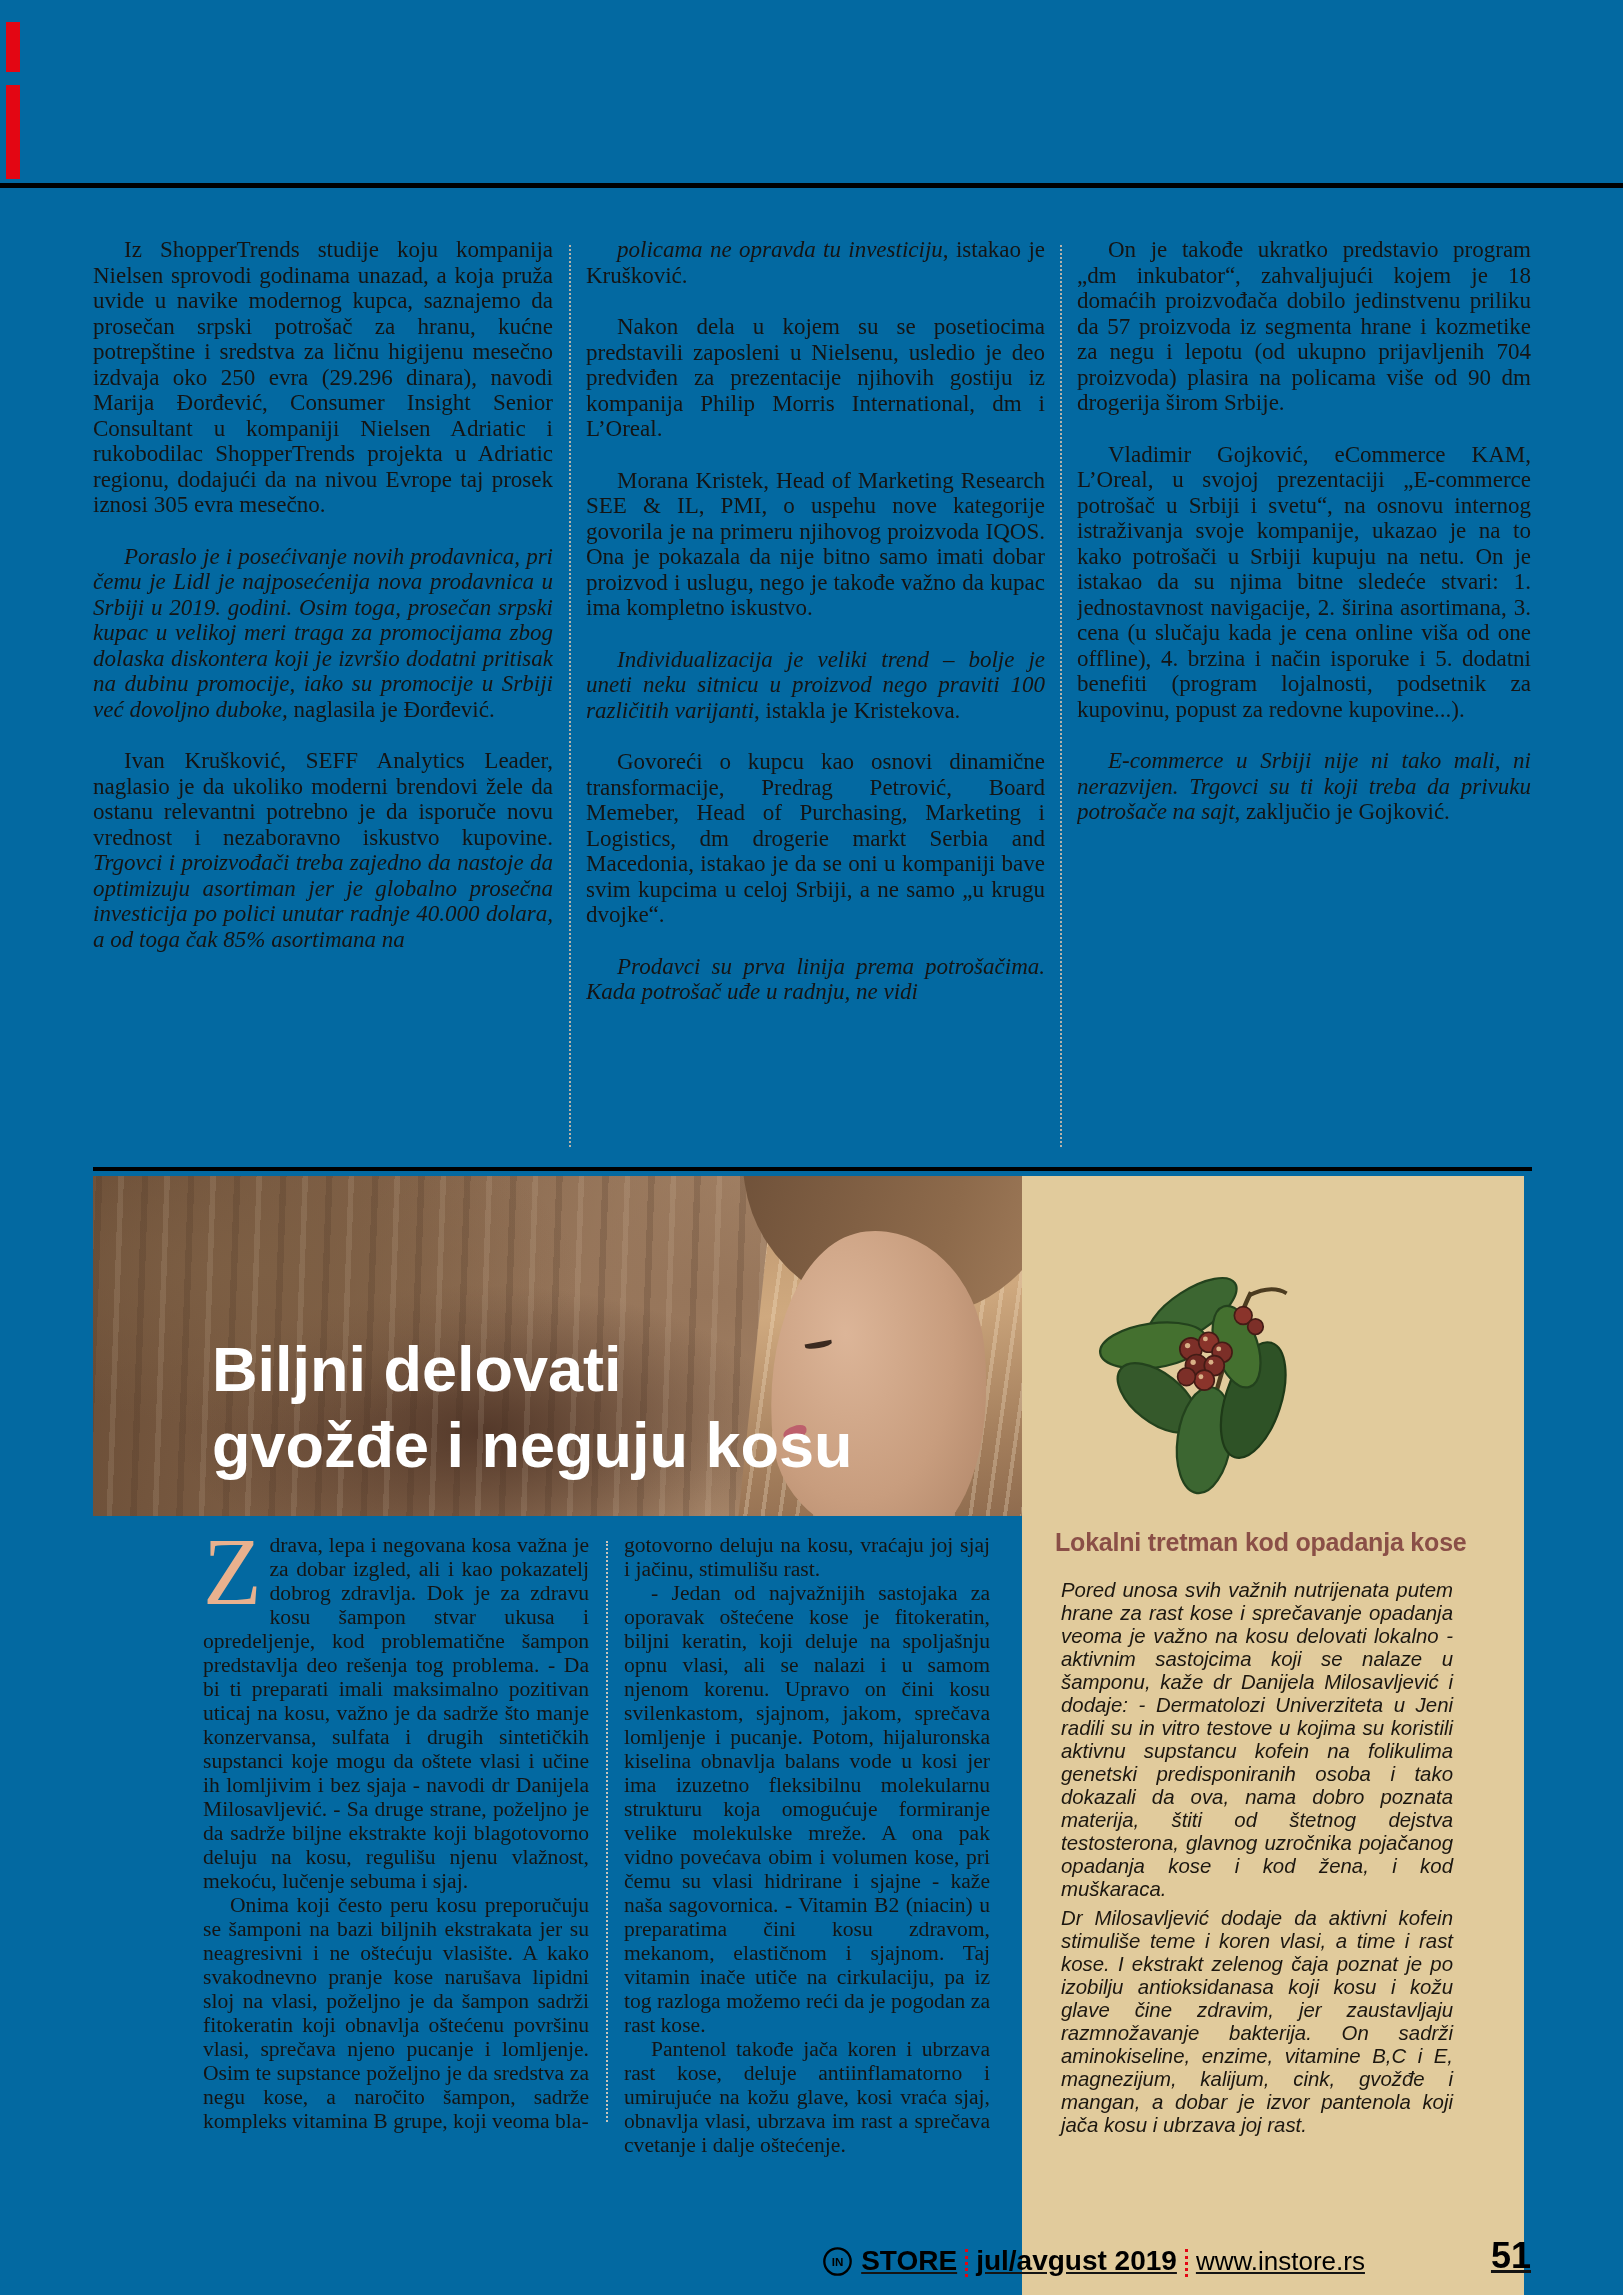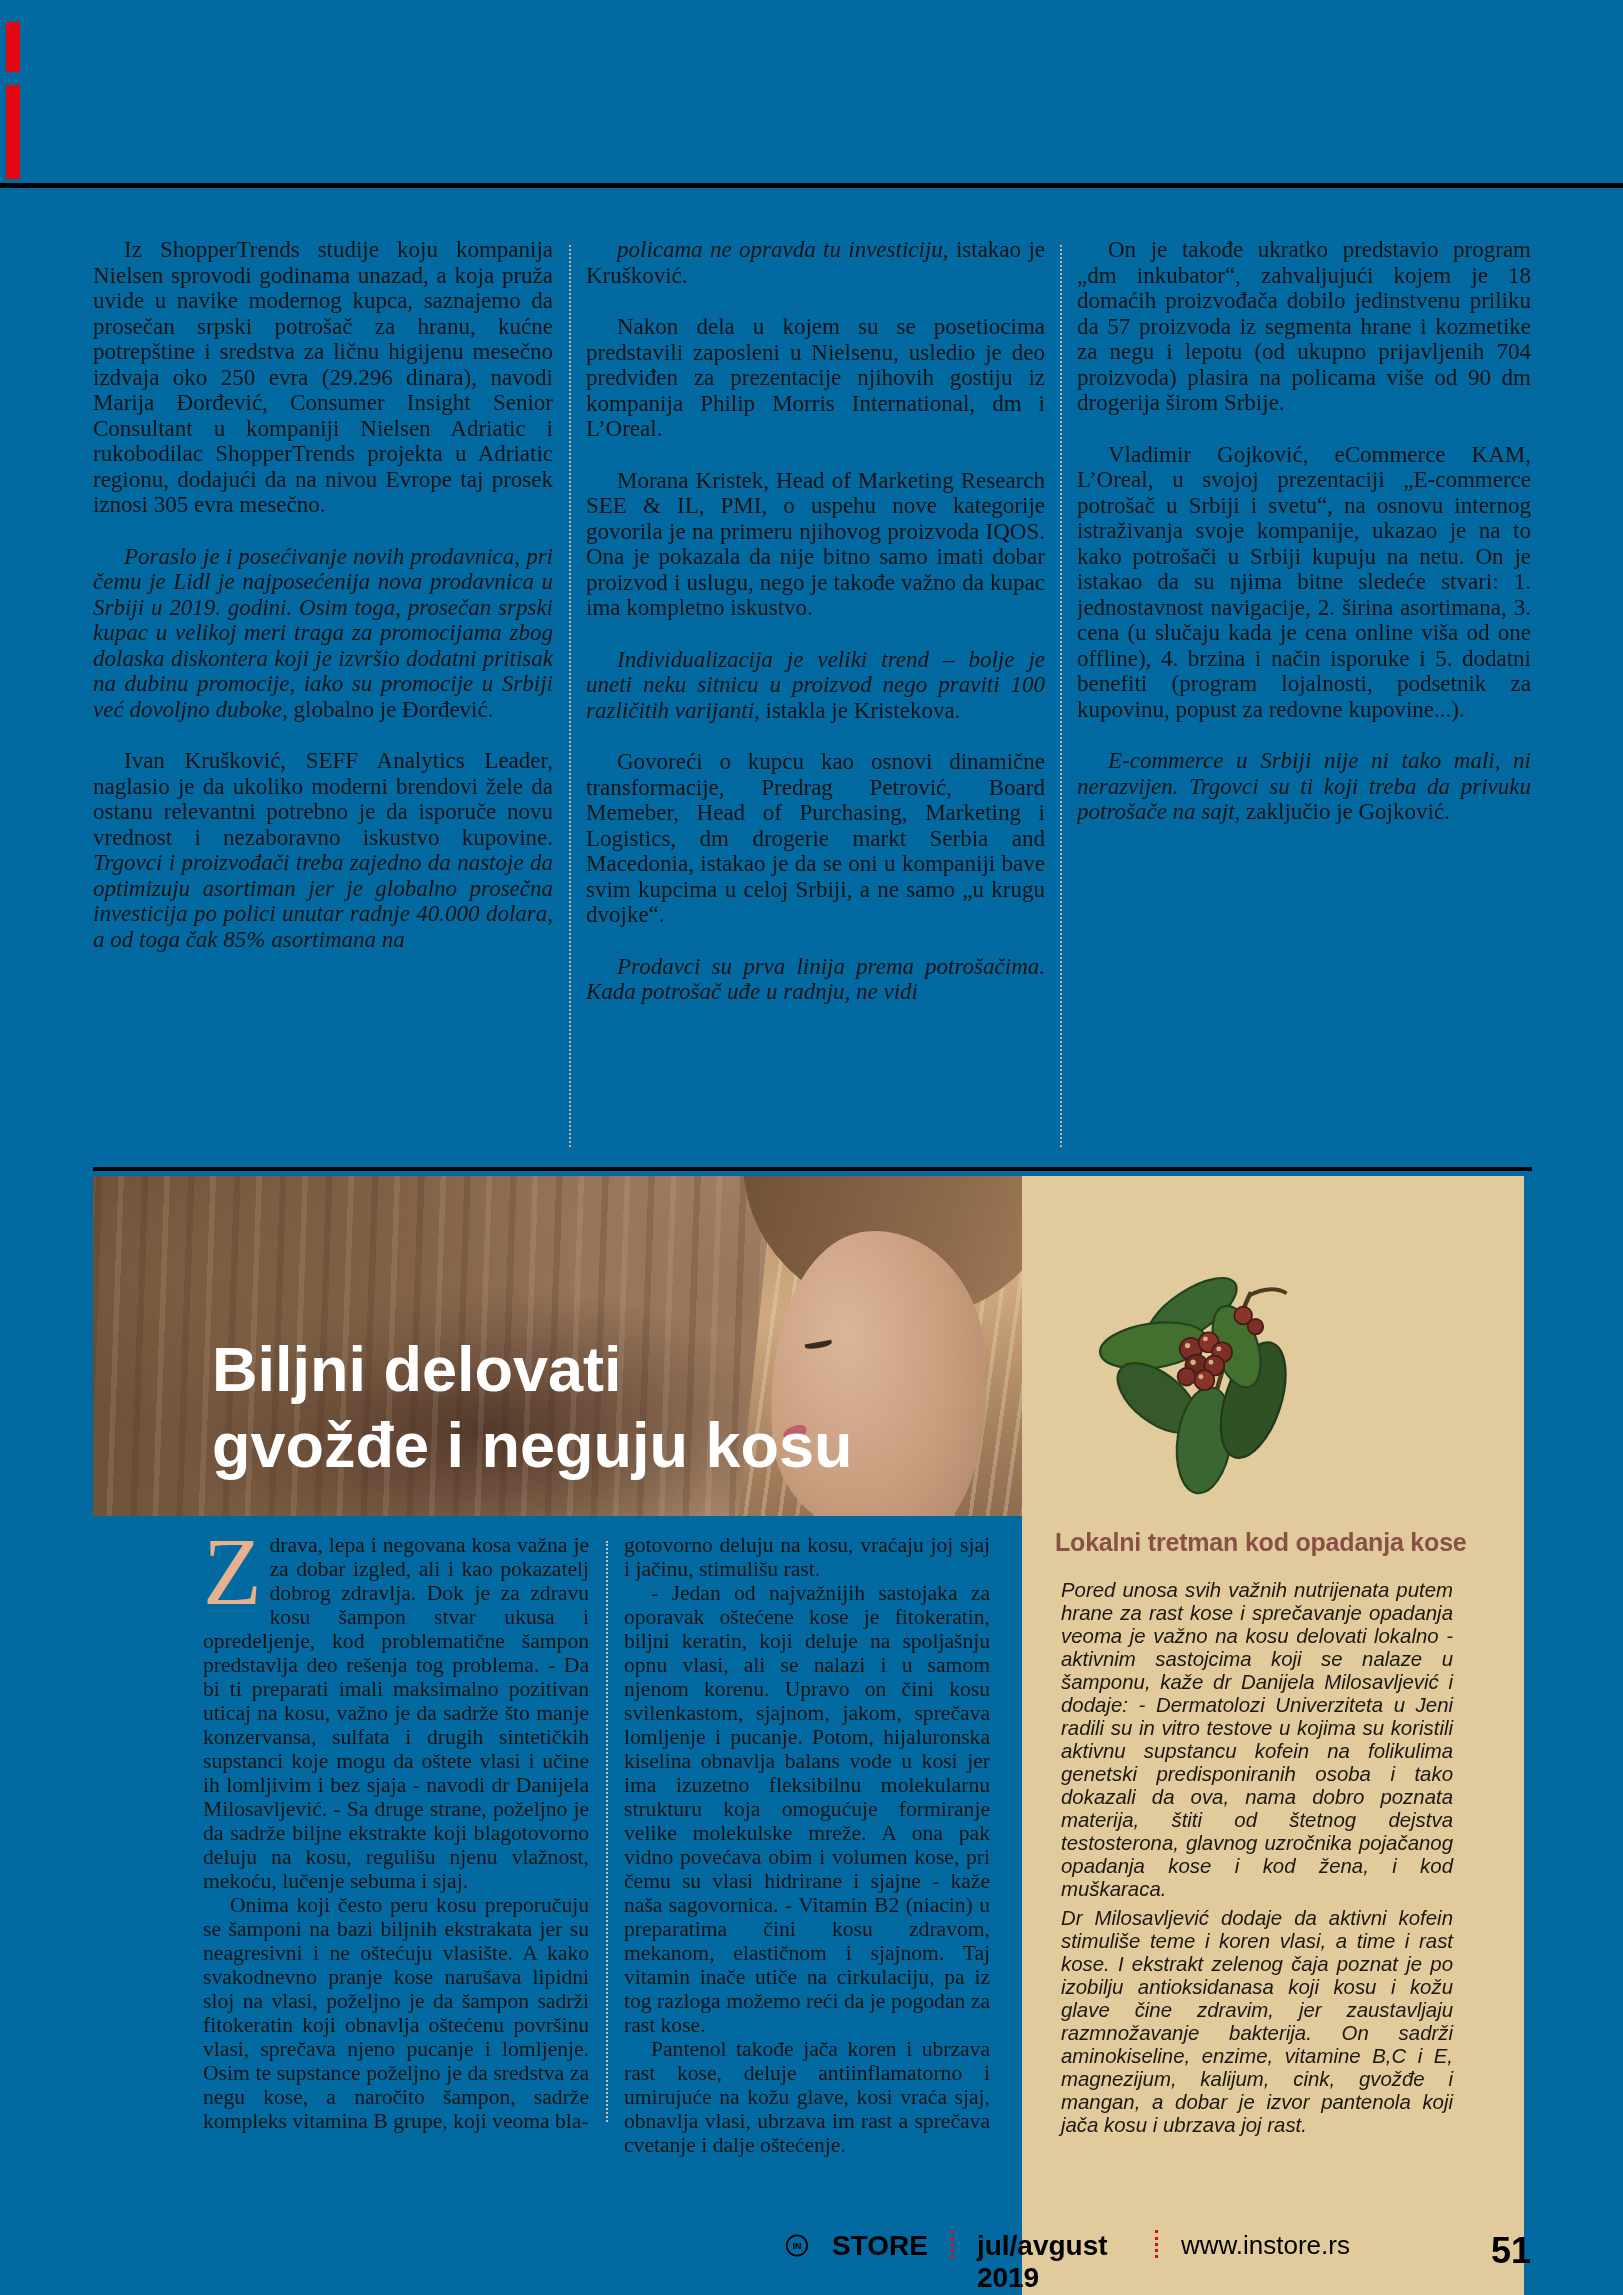--- a/index.html
+++ b/index.html
@@ -61,39 +61,39 @@
   .bcol{position:absolute;top:1533px;height:628px;overflow:hidden;text-align:justify;}
   .bcol p{margin:0;font-size:21.6px;line-height:24px;}
   .bcol p.ind{text-indent:27px;}
   #bcolA{left:203px;width:386px;}
   #bcolB{left:624px;width:366px;}
   #bsep{position:absolute;left:606px;top:1541px;height:581px;width:0;border-left:2.4px dotted #c9c4bb;}
   .dropcap{float:left;font-size:96px;line-height:72px;padding:3.1px 7.9px 0 0;color:#e8b18e;
       font-family:"Liberation Serif", serif;}
   
   .footer{position:absolute;left:785px;top:2230px;width:746px;height:47px;display:flex;
-      align-items:flex-start;justify-content:flex-end;gap:23px;font-family:"Liberation Sans", sans-serif;}
+      align-items:flex-end;justify-content:flex-end;gap:8px;font-family:"Liberation Sans", sans-serif;text-decoration:underline;}
   .f-brand,.f-issue{font-weight:bold;font-size:28px;color:#000;}
   .f-site{font-size:26px;color:#000;}
   .f-sep{width:0;height:28px;border-left:3.1px dotted #e30613;}
   .f-page{font-weight:bold;font-size:36px;color:#000;margin-left:118px;}
   .f-logo{width:31px;height:31px;}
 </style>
 </head>
 <body>
 
 <div id="page">
 
   <div class="top-rule"></div>
   <div class="regmark m1"></div>
   <div class="regmark m2"></div>
 
   <div class="acol" id="col1">
     <p><span>Iz ShopperTrends studije koju kompanija Nielsen sprovodi godinama unazad, a koja pruža uvide u navike modernog kupca, saznajemo da prosečan srpski potrošač za hranu, kućne potrepštine i sredstva za ličnu higijenu mesečno izdvaja oko 250 evra (29.296 dinara), navodi Marija Đorđević, Consumer Insight Senior Consultant u kompaniji Nielsen Adriatic i rukobodilac ShopperTrends projekta u Adriatic regionu, dodajući da na nivou Evrope taj prosek iznosi 305 evra mesečno.</span></p>
-    <p><span class="it">Poraslo je i posećivanje novih prodavnica, pri čemu je Lidl je najposećenija nova prodavnica u Srbiji u 2019. godini. Osim toga, prosečan srpski kupac u velikoj meri traga za promocijama zbog dolaska diskontera koji je izvršio dodatni pritisak na dubinu promocije, iako su promocije u Srbiji već dovoljno duboke,</span><span> globalno je Đorđević.</span></p>
+    <p><span class="it">Poraslo je i posećivanje novih prodavnica, pri čemu je Lidl je najposećenija nova prodavnica u Srbiji u 2019. godini. Osim toga, prosečan srpski kupac u velikoj meri traga za promocijama zbog dolaska diskontera koji je izvršio dodatni pritisak na dubinu promocije, iako su promocije u Srbiji već dovoljno duboke,</span><span> naglasila je Đorđević.</span></p>
     <p><span>Ivan Krušković, SEFF Analytics Leader, naglasio je da ukoliko moderni brendovi žele da ostanu relevantni potrebno je da isporuče novu vrednost i nezaboravno iskustvo kupovine. </span><span class="it">Trgovci i proizvođači treba zajedno da nastoje da optimizuju asortiman jer je globalno prosečna investicija po polici unutar radnje 40.000 dolara, a od toga čak 85% asortimana na</span></p>
   </div>
   <div class="vsep" id="sep1"></div>
 
   <div class="acol" id="col2">
     <p><span class="it">policama ne opravda tu investiciju</span><span>, istakao je Krušković.</span></p>
     <p><span>Nakon dela u kojem su se posetiocima predstavili zaposleni u Nielsenu, usledio je deo predviđen za prezentacije njihovih gostiju iz kompanija Philip Morris International, dm i L’Oreal.</span></p>
     <p><span>Morana Kristek, Head of Marketing Research SEE &amp; IL, PMI, o uspehu nove kategorije govorila je na primeru njihovog proizvoda IQOS. Ona je pokazala da nije bitno samo imati dobar proizvod i uslugu, nego je takođe važno da kupac ima kompletno iskustvo.</span></p>
     <p><span class="it">Individualizacija je veliki trend – bolje je uneti neku sitnicu u proizvod nego praviti 100 različitih varijanti</span><span>, istakla je Kristekova.</span></p>
     <p><span>Govoreći o kupcu kao osnovi dinamične transformacije, Predrag Petrović, Board Memeber, Head of Purchasing, Marketing i Logistics, dm drogerie markt Serbia and Macedonia, istakao je da se oni u kompaniji bave svim kupcima u celoj Srbiji, a ne samo „u krugu dvojke“.</span></p>

